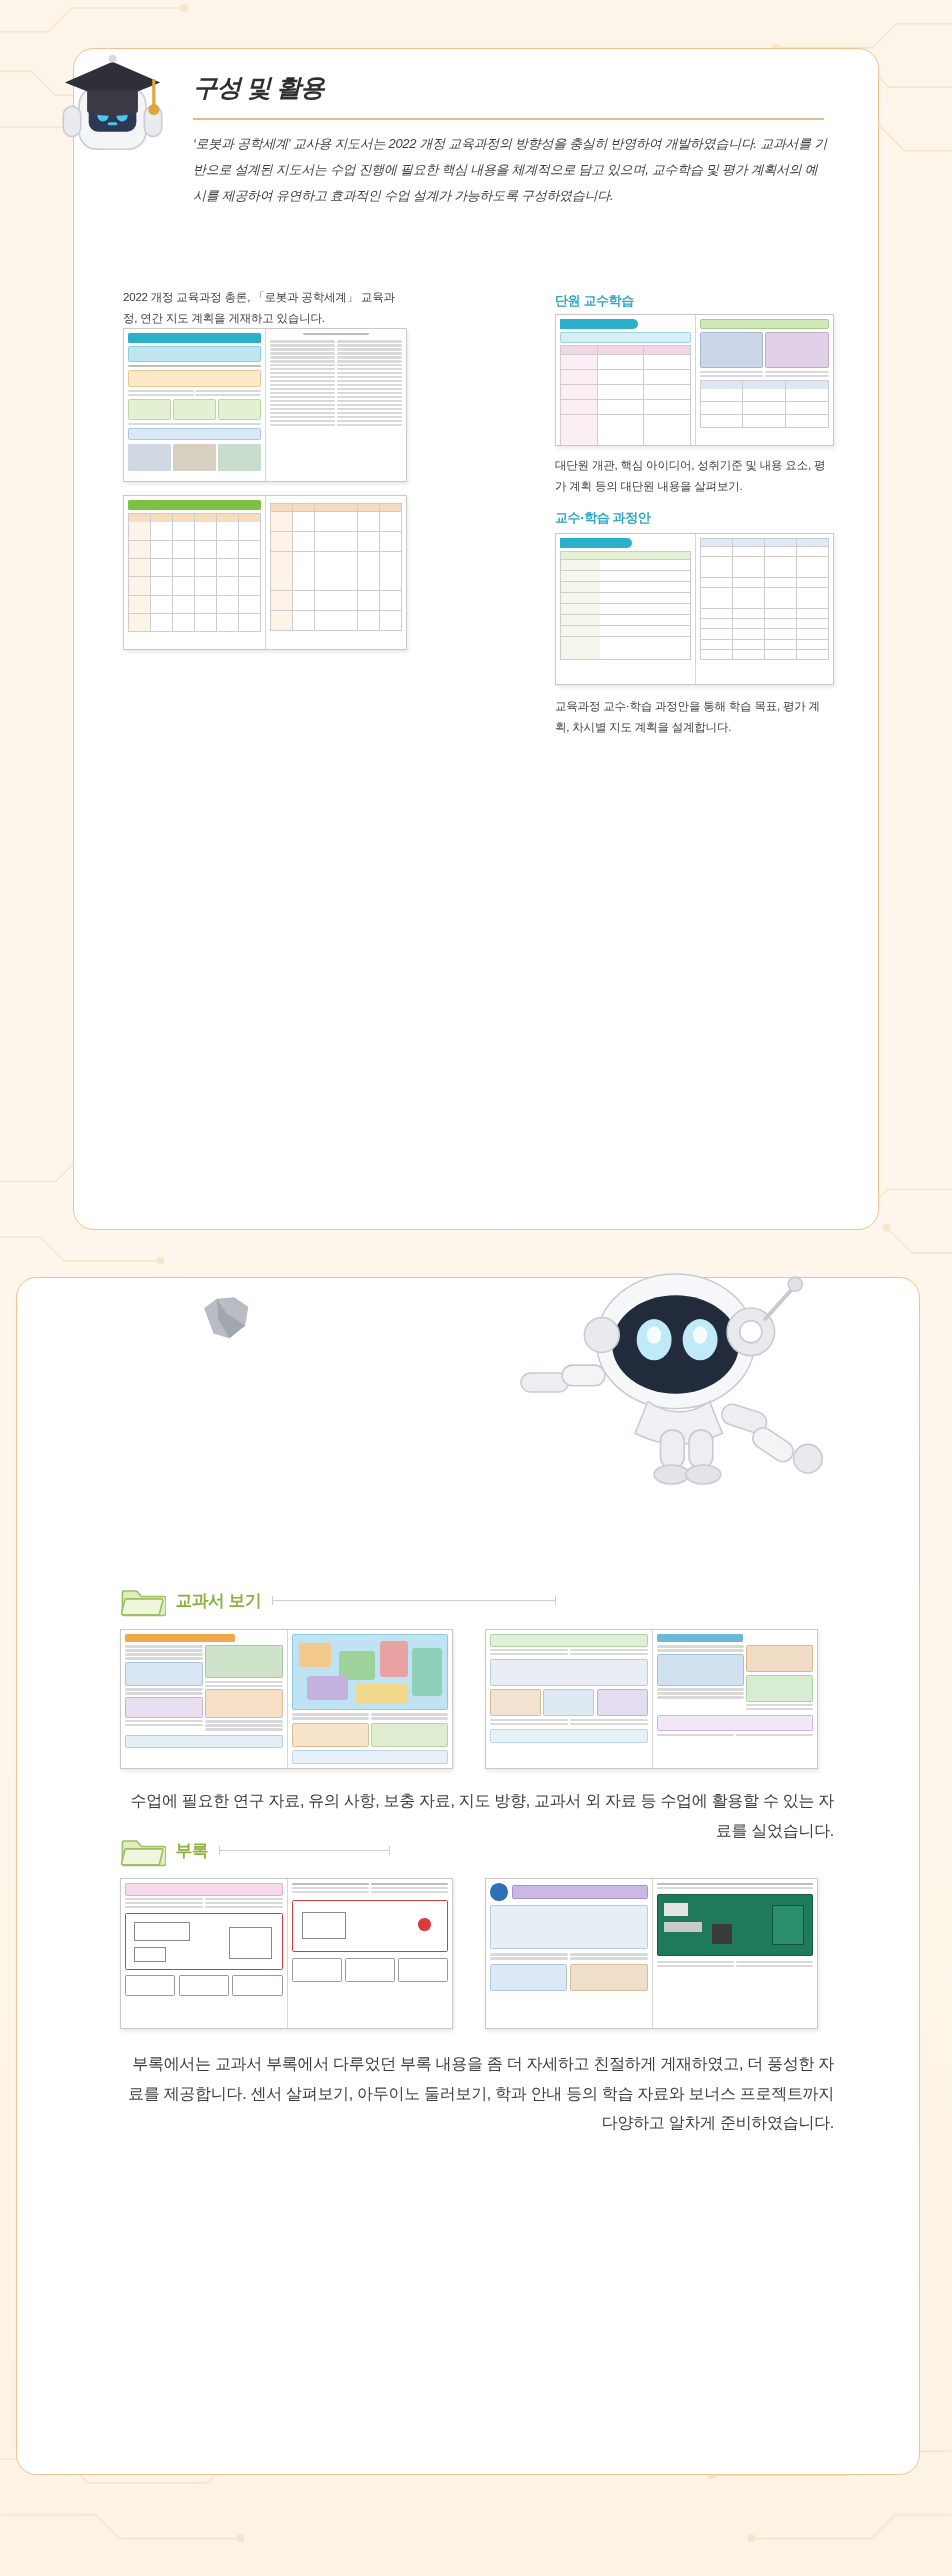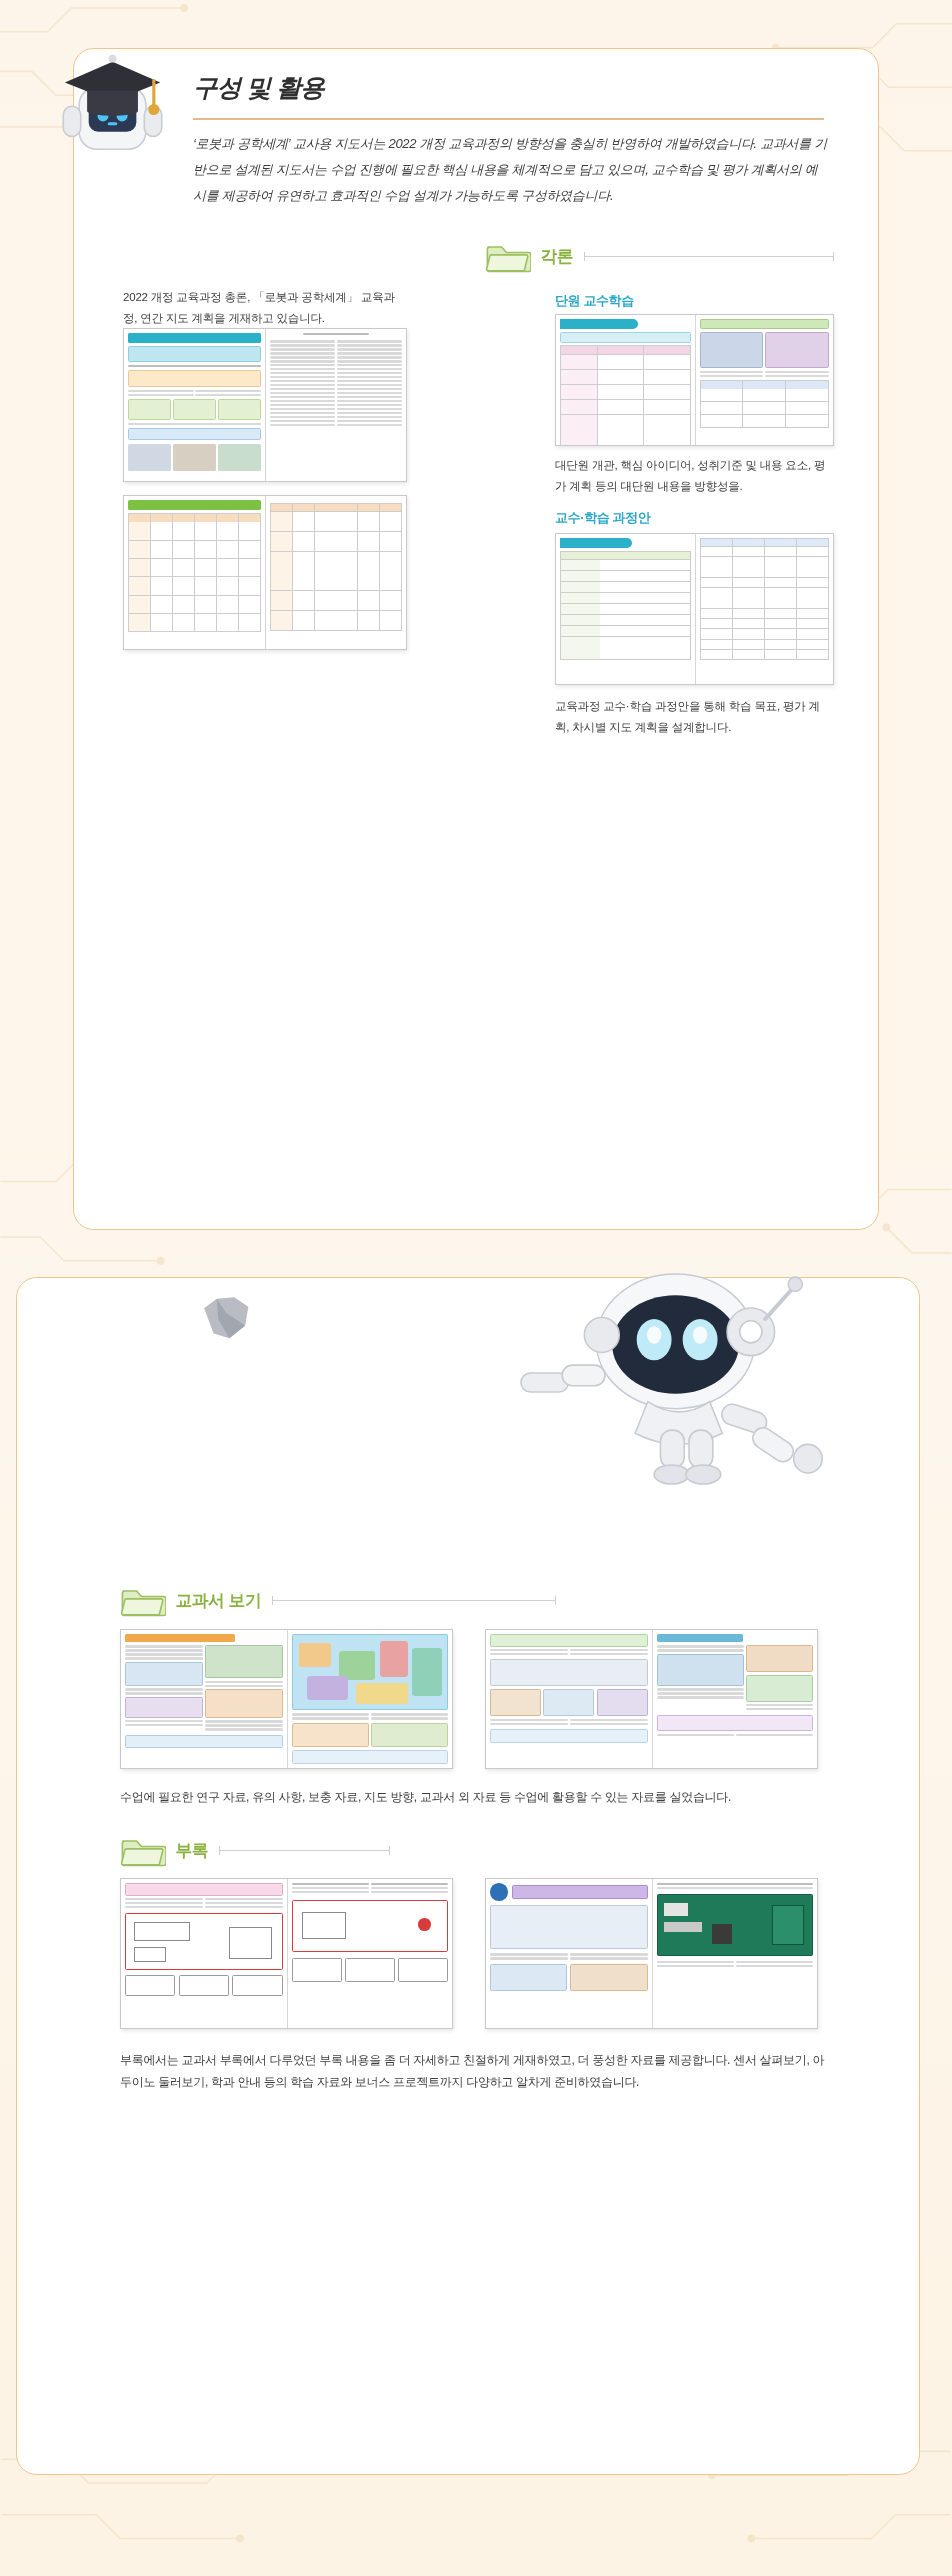--- a/index.html
+++ b/index.html
@@ -165,24 +165,25 @@
     width:333px; height:262px;
   }
   .rock {
     position:absolute;
     left:179px; top:-8px;
     width:56px; height:49px;
   }
 
   .caption {
     position:absolute;
-    font-size:12px;
+    font-size:16px;
     line-height:1.85;
     letter-spacing:-0.3px;
     color:#3c3c3c;
+    text-align:right;
   }
 </style>
 </head>
 <body>
 
 <div class="page">
 
   <div class="circuit" style="left:0;top:0;width:952px;height:238px;">
     <svg width="952" height="238" viewBox="0 0 1200 300" fill="none">
       <g stroke="#f0d9b5" stroke-width="2">
@@ -491,30 +492,20 @@
               <div style="height:19px;"></div>
               <div style="height:19px;"></div>
             <div style="height:19px;"></div>
               <div style="height:19px;"></div>
               <div style="height:19px;"></div>
           </div>
         </div>
       </div>
 
 
-      <div class="folder" style="left:411px; top:190px; width:349px;">
-        <div class="folder-icon">
-          <svg width="46" height="35" viewBox="0 0 58 44">
-            <path d="M3 10 h18 l6 7 h28 a3 3 0 0 1 3 3 v18 a3 3 0 0 1 -3 3 h-49 a3 3 0 0 1 -3 -3 v-25 a3 3 0 0 1 3 -3 z" fill="#dfeec2" stroke="#9dbf62" stroke-width="2"></path>
-            <path d="M8 20 h44 a2 2 0 0 1 2 2 l-4 16 a2 2 0 0 1 -2 2 h-44 a2 2 0 0 1 -2 -2 l4 -16 a2 2 0 0 1 2 -2 z" fill="#eef7dd" stroke="#9dbf62" stroke-width="2"></path>
-          </svg>
-        </div>
-        <div class="folder-label">각론</div>
-        <div class="folder-line"></div>
-      </div>
 
       <div class="sub-title" style="left:481px; top:243px;">단원 교수학습</div>
 
       <div class="spread" style="left:481px; top:265px; width:279px; height:132px;">
         <div class="pg">
           <div class="hdr" style="background:#2ab0c8;height:9.5px;width:60%;border-radius:0 6.3px 6.3px 0;"></div>
           <div class="blk" style="height:11px;background:#d7eef5;border:0.8px solid #9fd4e2;margin:2.4px 0;"></div>
           <div class="tbl" style="grid-template-columns:28% 1fr 1fr;margin-top:2.4px;">
             <div style="height:8px;background:#f3d6e6;"></div>
               <div style="height:8px;background:#f3d6e6;"></div>
@@ -563,21 +554,21 @@
             <div style="height:12px;"></div>
               <div style="height:12px;"></div>
               <div style="height:12px;"></div>
             <div style="height:12px;"></div>
               <div style="height:12px;"></div>
               <div style="height:12px;"></div>
           </div>
         </div>
       </div>
 
-      <div class="body-text" style="left:481px; top:406px; width:279px;">대단원 개관, 핵심 아이디어, 성취기준 및 내용 요소, 평가 계획 등의 대단원 내용을 방향성을.</div>
+      <div class="body-text" style="left:481px; top:406px; width:279px;">대단원 개관, 핵심 아이디어, 성취기준 및 내용 요소, 평가 계획 등의 대단원 내용을 살펴보기.</div>
 
       <div class="sub-title" style="left:481px; top:460px;">교수·학습 과정안</div>
 
       <div class="spread" style="left:481px; top:484px; width:279px; height:152px;">
         <div class="pg">
           <div class="hdr" style="background:#2ab0c8;height:9.5px;width:55%;border-radius:0 6.3px 6.3px 0;"></div>
           <div class="tbl" style="grid-template-columns:30% 1fr 1fr 1fr;margin-top:2.4px;">
             <div style="height:7.1px;background:#e6f0d4;"></div>
               <div style="height:7.1px;background:#e6f0d4;"></div>
               <div style="height:7.1px;background:#e6f0d4;"></div>

